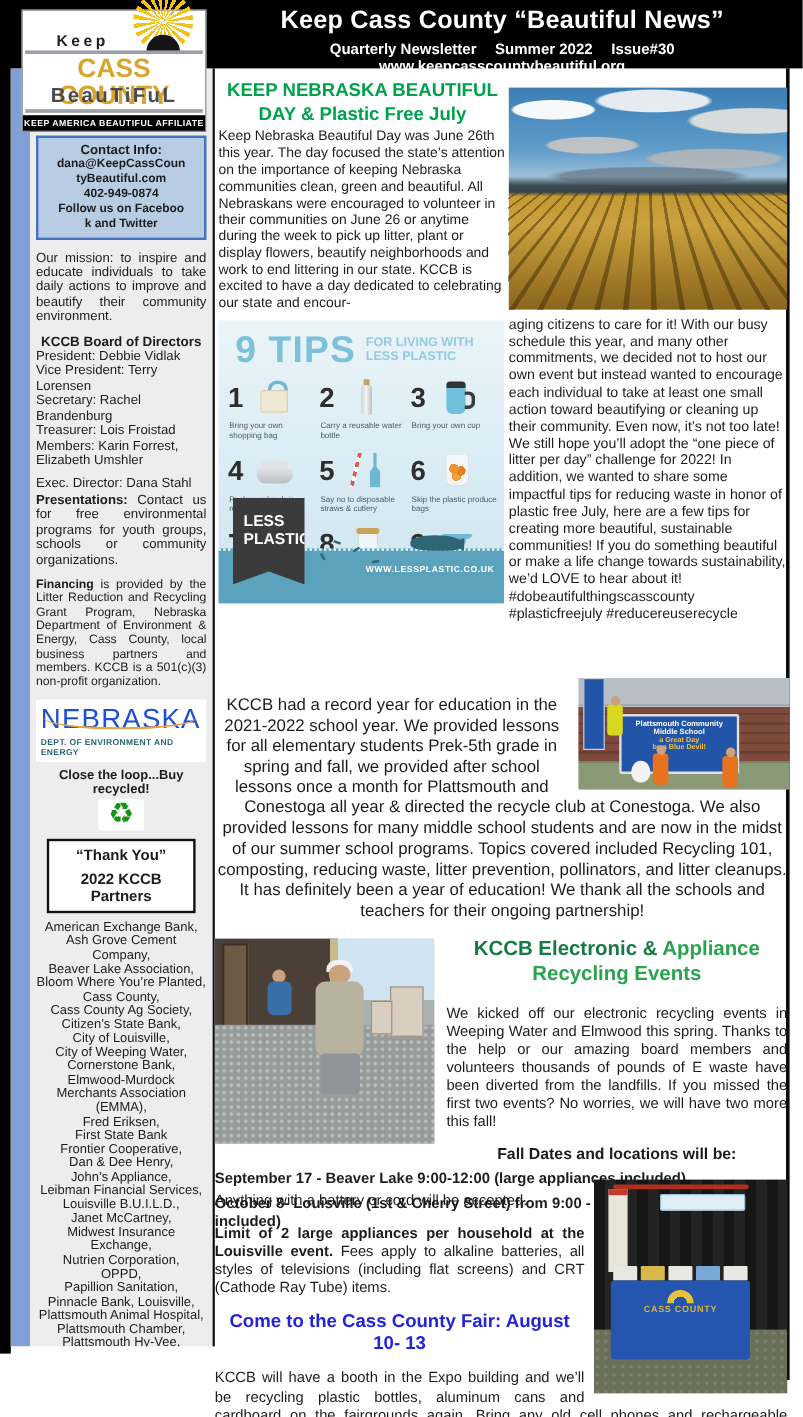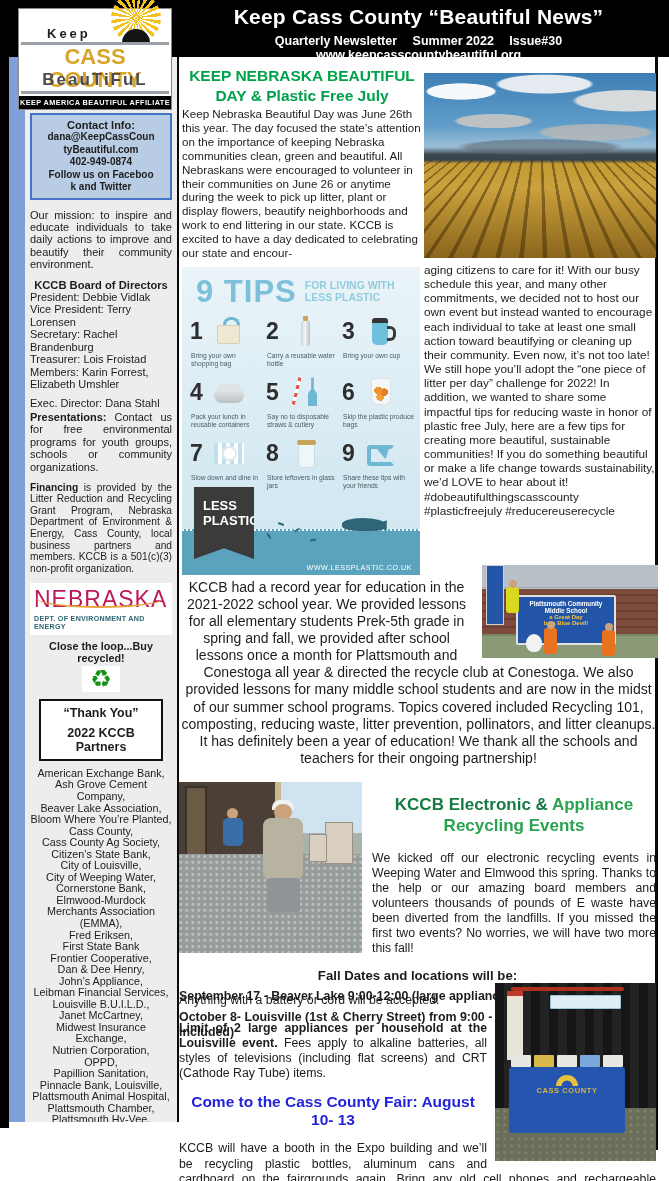--- a/index.html
+++ b/index.html
@@ -43,21 +43,21 @@
   .contact-box .c-head{font-size:11px;font-weight:bold;}
   .contact-box .c-line{font-size:10px;font-weight:600;line-height:1.25;word-break:break-all;}
   .mission{margin-top:9px;font-size:11px;line-height:1.13;text-align:justify;}
   .board-head{margin-top:8px;font-size:11.2px;font-weight:bold;text-align:center;}
   .board div{font-size:11px;line-height:1.14;}
   .exec{margin-top:6px;font-size:11px;}
   .presentations{margin-top:2px;font-size:11px;line-height:1.14;text-align:justify;}
   .financing{margin-top:8px;font-size:10.2px;line-height:1.14;text-align:justify;}
   .bold{font-weight:bold;}
   .neb-box{margin-top:8px;background:#fff;padding:3px 2px 4px 4px;position:relative;}
-  .neb-word{font-size:23px;color:#be185d;letter-spacing:1px;font-weight:500;position:relative;}
+  .neb-word{font-size:23px;color:#1d4ed8;letter-spacing:1px;font-weight:500;position:relative;}
   .neb-word::after{content:"";position:absolute;left:2px;right:6px;top:2px;height:18px;
     border-bottom:2.5px solid #e8a33d;border-radius:50%;}
   .neb-dept{font-size:7.1px;font-weight:bold;color:#2a6475;letter-spacing:.3px;margin-top:2px;}
   .closeloop{margin-top:5px;font-size:10.8px;font-weight:bold;text-align:center;}
   .recycle-wrap{text-align:center;margin-top:2px;}
   .recycle-glyph{display:inline-block;background:#fff;padding:0 8px;font-size:24px;color:#149414;line-height:1.1;}
   .thanks-box{margin:7px 9px 0 9px;background:#fff;border:2.5px solid #111;text-align:center;padding:5px 20px;}
   .thanks-box .t1{font-size:12.5px;font-weight:bold;}
   .thanks-box .t2{font-size:12.5px;font-weight:bold;margin-top:6px;}
   .partners{margin-top:7px;text-align:center;font-size:10.8px;line-height:1.07;}
@@ -77,21 +77,21 @@
       radial-gradient(ellipse 65px 12px at 30% 26%,rgba(205,200,195,.85) 0 55%,transparent 62%),
       radial-gradient(ellipse 95px 14px at 74% 32%,rgba(186,184,182,.8) 0 55%,transparent 62%),
       radial-gradient(ellipse 120px 12px at 50% 40%,rgba(90,100,110,.55) 0 60%,transparent 70%),
       linear-gradient(180deg,#3d7fb5 0%,#5f9cc9 28%,#9dbfd8 40%,#3c4a52 44%,#37424a 47%,
         #c49a33 49%,#caa13c 62%,#8a651c 100%);}
   .corn-rows{position:absolute;left:-40%;right:-40%;top:47%;bottom:-4%;
     background:repeating-linear-gradient(90deg,rgba(66,42,6,.5) 0 2px,transparent 2px 10px);
     transform:perspective(60px) rotateX(40deg);transform-origin:50% 0;}
 
   
-  .infographic{left:182px;top:267px;width:238px;height:308px;overflow:hidden;
+  .infographic{left:182px;top:267px;width:238px;height:236px;overflow:hidden;
     background:linear-gradient(180deg,#eaf4f9,#d5e9f2 68%,#d0e6ef);}
   .info-head{display:flex;align-items:flex-start;padding:10px 6px 0 14px;}
   .info-9tips{font-size:31px;font-weight:bold;color:#7cc0da;letter-spacing:1px;line-height:.95;}
   .info-subt{margin-left:8px;margin-top:3px;font-size:10.5px;font-weight:bold;color:#93cbdf;line-height:1.1;}
   .tips{list-style:none;margin:0;padding:6px 6px 0 8px;display:grid;grid-template-columns:1fr 1fr 1fr;gap:0 4px;}
   .tip{position:relative;height:61px;}
   .tip-num{position:absolute;left:0;top:6px;font-size:23px;font-weight:bold;color:#2e2e2e;}
   .tip-icon{position:absolute;left:22px;top:2px;width:34px;height:34px;}
   .tip-label{position:absolute;left:1px;top:40px;right:0;font-size:6.7px;color:#4a5a63;line-height:1.18;}
   
@@ -129,21 +129,21 @@
   .ic-jar::after{content:"";position:absolute;left:9px;top:4px;width:19px;height:5px;background:#c9a35a;border-radius:2px;}
   .ic-share::before{content:"";position:absolute;left:3px;top:9px;width:20px;height:13px;
     border:4px solid #6fb8d4;border-right-color:transparent;border-radius:4px;}
   .ic-share::after{content:"";position:absolute;right:1px;top:5px;width:0;height:0;
     border:7px solid transparent;border-left:11px solid #6fb8d4;transform:rotate(-40deg);}
   .info-bottom{position:absolute;left:0;right:0;bottom:0;height:44px;background:#5ba3bc;border-top:2px dotted #f2fafc;}
   .whale{position:absolute;right:34px;top:-13px;width:44px;height:13px;background:#2e6577;border-radius:60% 70% 40% 50%;}
   .whale::before{content:"";position:absolute;right:-6px;top:-4px;width:0;height:0;
     border:6px solid transparent;border-bottom:9px solid #2e6577;transform:rotate(35deg);}
   .bit{position:absolute;width:6px;height:2px;background:#2e6577;}
-  .info-url{position:absolute;right:8px;bottom:3px;color:#fff;font-size:7.2px;font-weight:normal;letter-spacing:.5px;}
+  .info-url{position:absolute;right:8px;bottom:24px;color:#fff;font-size:7.2px;font-weight:bold;letter-spacing:.5px;}
   .pennant{position:absolute;left:12px;top:-44px;width:60px;height:72px;background:#3b3b3b;
     clip-path:polygon(0 0,100% 0,100% 100%,50% 85%,0 100%);color:#fff;font-size:13px;font-weight:bold;
     line-height:1.15;padding:12px 0 0 9px;box-sizing:border-box;}
 
   
   .edu{left:179px;top:565px;width:479px;}
   .photo-school{float:right;width:176px;height:93px;margin:0 0 4px 8px;position:relative;overflow:hidden;
     background:linear-gradient(180deg,#b9bfc6 0 26%,#7d4a3c 26% 74%,#8a9a77 74% 100%);}
   .school-brick{position:absolute;left:0;right:0;top:24%;height:52%;
     background:repeating-linear-gradient(0deg,rgba(0,0,0,.14) 0 2px,transparent 2px 8px);}
@@ -177,21 +177,21 @@
     transform:skewY(14deg);transform-origin:left top;box-shadow:inset 0 2px 0 #eef0f1;}
   .appliance{position:absolute;background:#d8cfc0;border:1px solid #9a9184;}
   .man1{position:absolute;left:78px;top:22px;width:52px;height:130px;}
   .man1 .head{position:absolute;left:17px;top:0;width:18px;height:16px;border-radius:50%;background:#caa27c;}
   .man1 .cap{position:absolute;left:15px;top:-4px;width:22px;height:10px;border-radius:8px 8px 0 0;background:#f2f2f2;}
   .man1 .torso{position:absolute;left:6px;top:14px;width:40px;height:62px;border-radius:8px;background:#b7b3a0;}
   .man1 .shorts{position:absolute;left:10px;top:74px;width:33px;height:34px;background:#8f9498;border-radius:4px;}
   .man2{position:absolute;left:42px;top:26px;width:24px;height:40px;}
   .man2 .head{position:absolute;left:6px;top:0;width:11px;height:11px;border-radius:50%;background:#caa27c;}
   .man2 .torso{position:absolute;left:2px;top:10px;width:20px;height:28px;border-radius:5px;background:#3a6ea8;}
-  .h-rec{font-size:17px;font-weight:bold;text-align:center;line-height:1.25;margin-top:18px;}
+  .h-rec{font-size:17px;font-weight:bold;text-align:center;line-height:1.25;margin-top:4px;}
   .h-rec .g-dark{color:#157a44;}
   .h-rec .g-mid{color:#2aa34f;}
   .rec-body{font-size:12.3px;line-height:1.22;text-align:justify;margin-top:4px;}
   .fall-head{font-size:13.2px;font-weight:bold;text-align:center;margin:8px 0 4px 0;}
   .date-line{font-size:12.4px;font-weight:bold;line-height:1.22;margin-top:6px;}
 
   
   .bottom-sec{left:179px;top:981px;width:477px;}
   .photo-booth{float:right;width:161px;height:178px;margin:2px 0 4px 8px;position:relative;overflow:hidden;
     background:repeating-linear-gradient(90deg,#161616 0 9px,#232323 9px 18px);}

